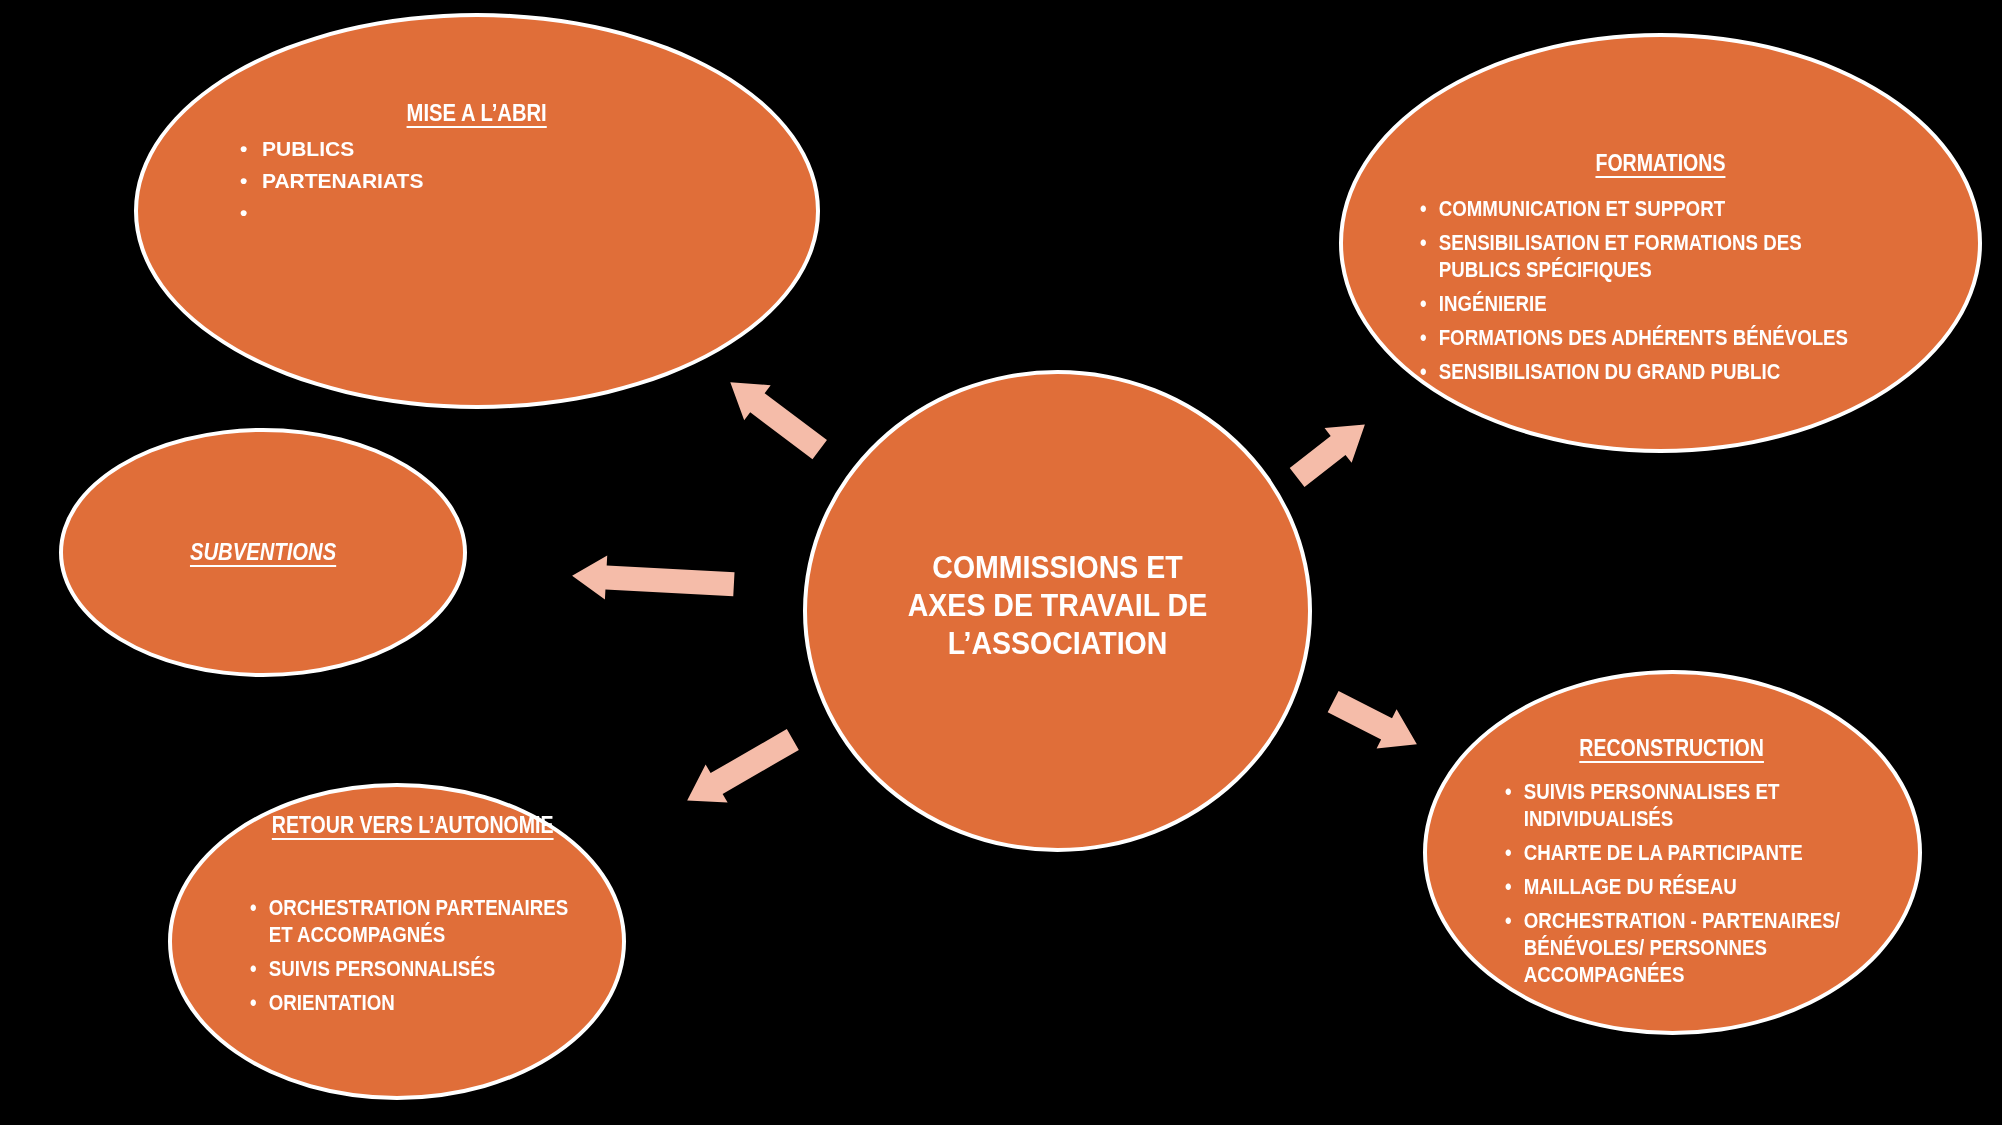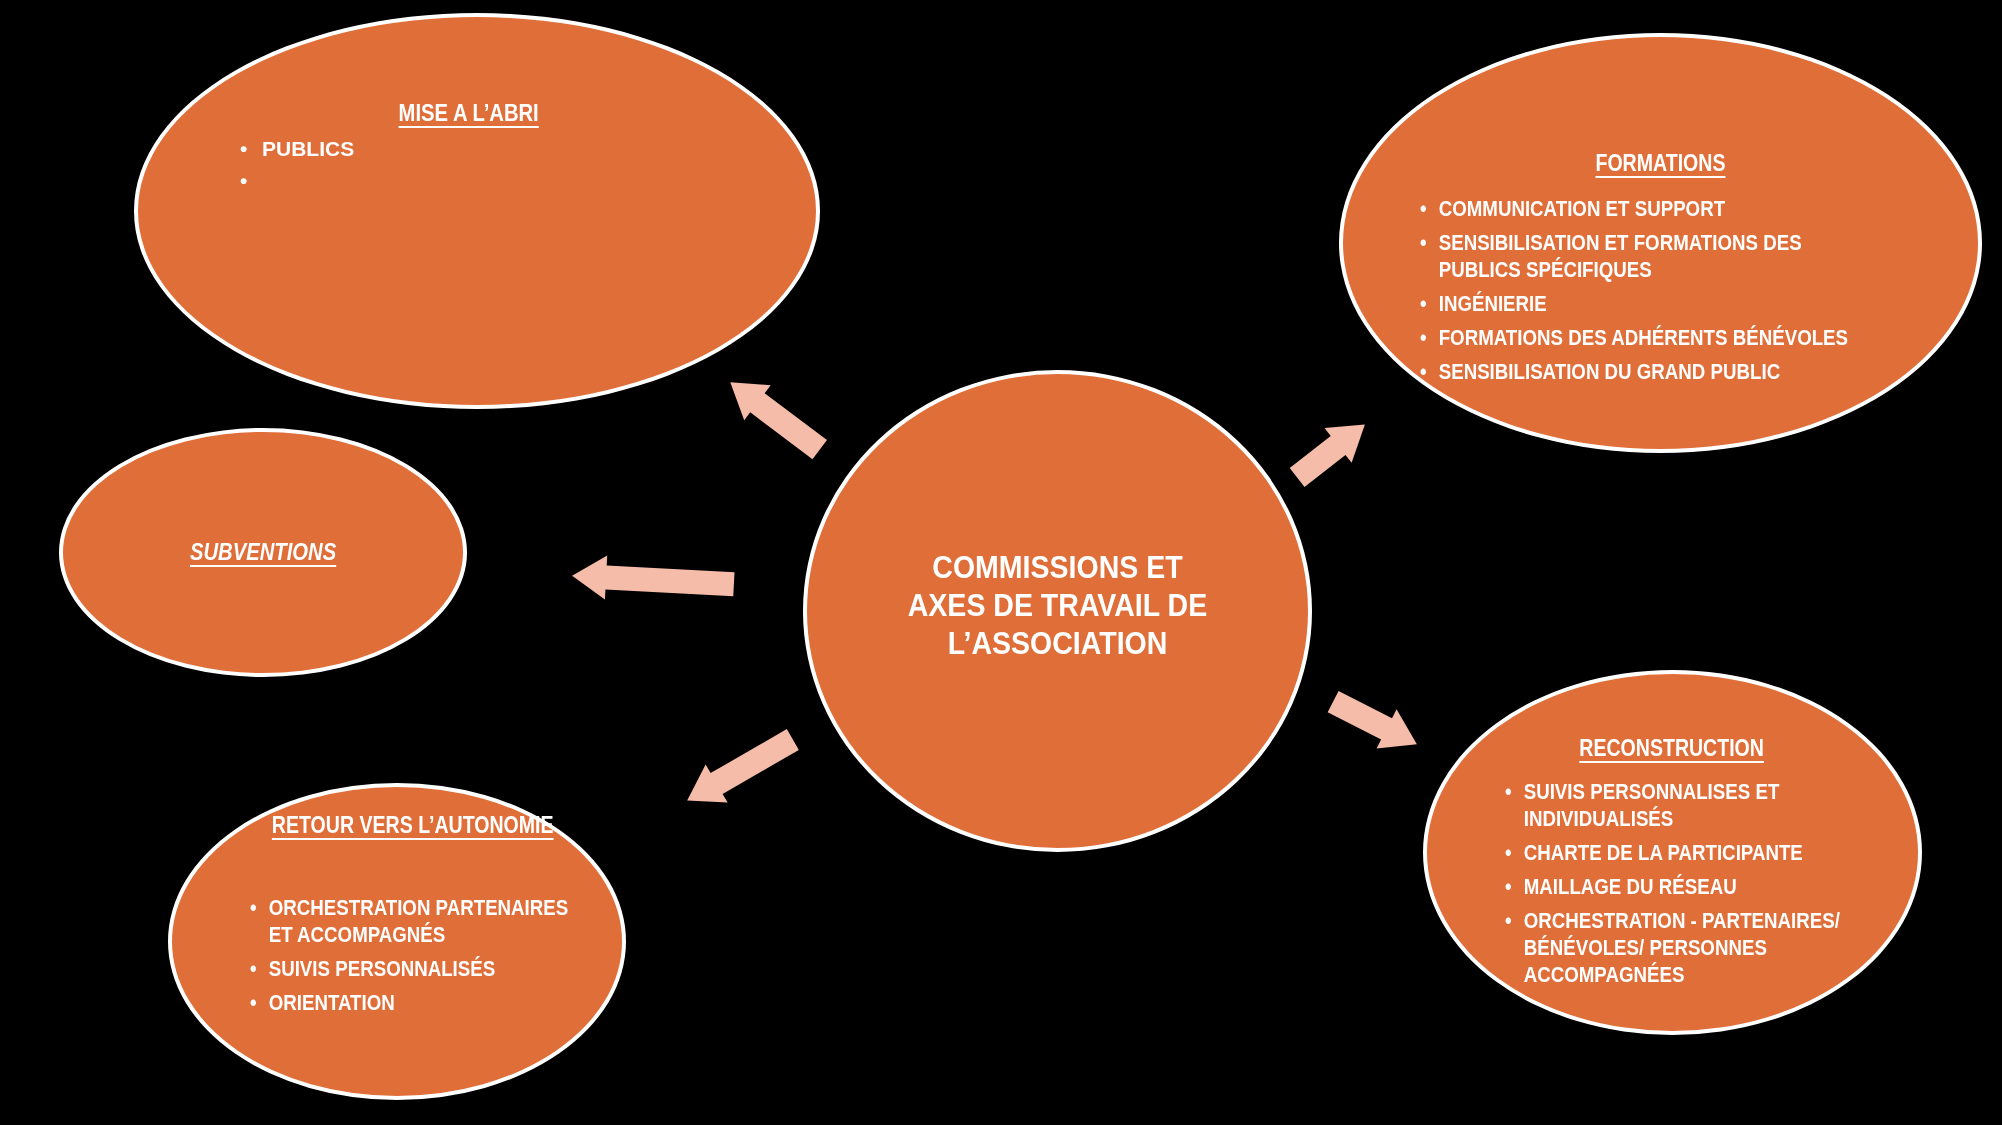--- a/index.html
+++ b/index.html
@@ -62,26 +62,29 @@
   <div class="ellipse" style="left:803px;top:370px;width:509px;height:482px;"></div>
   <div class="ellipse" style="left:168px;top:783px;width:458px;height:317px;"></div>
   <div class="ellipse" style="left:1423px;top:670px;width:499px;height:365px;"></div>
 
   <div id="center-label" style="left:803px;top:549px;width:509px;">
     <div class="ln">COMMISSIONS ET</div>
     <div class="ln">AXES DE TRAVAIL DE</div>
     <div class="ln">L’ASSOCIATION</div>
   </div>
 
-  <div class="node-title" style="left:319px;top:98px;width:300px;text-align:center;">
+  <div class="node-title" style="left:327px;top:98px;width:300px;text-align:center;">
     <span class="t">MISE A L’ABRI</span>
   </div>
   <ul class="bullets" style="left:240px;top:136px;">
     <li>
         <span class="ln">PUBLICS</span>
+      </li>
+    <li>
+        <span class="ln">PARTENARIATS</span>
       </li>
     <li>
     </li>
   </ul>
 
   <div class="node-title condensed" style="left:1510px;top:148px;width:300px;">
     <span class="t">FORMATIONS</span>
   </div>
   <ul class="bullets condensed" style="left:1420px;top:195px;">
     <li>

